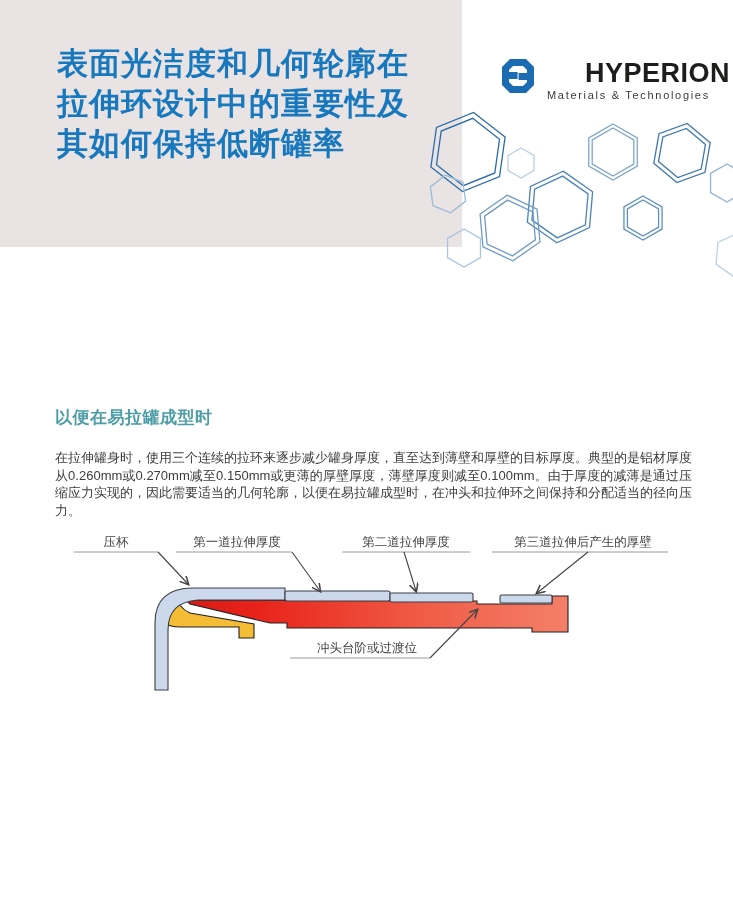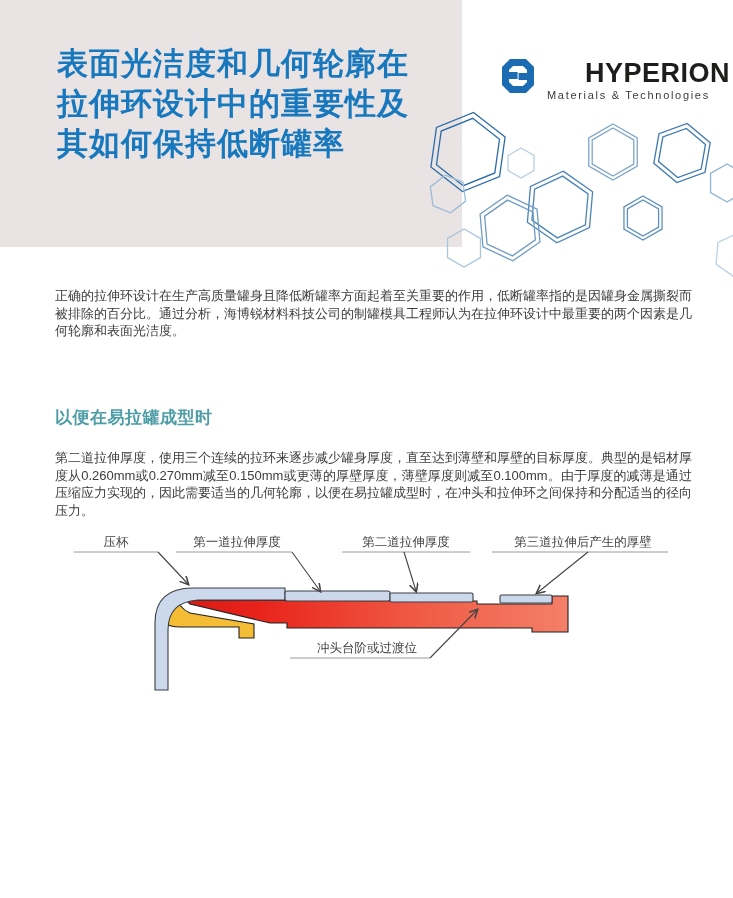--- a/index.html
+++ b/index.html
@@ -82,27 +82,26 @@
         <path d="M17,3 L28,3 L36,11 L36,29 L28,37 L17,37 L17,30 L25,30 L29,26 L29,14 L25,10 L17,10 Z"></path>
         <path d="M11,16 L19.6,16 L19.6,23 L11,23 Z"></path>
         <path d="M20.6,17 L29,17 L29,24 L20.6,24 Z"></path>
       </g>
     </svg>
     <div class="brand-name">HYPERION</div>
     <div class="brand-tagline">Materials &amp; Technologies</div>
   </div>
 
   <div class="body-copy intro">
-    <p>正确的拉伸环设计在生产高质量罐身且降低断罐率方面起着至关重要的作用，低断罐率指的是因罐身金属撕裂而被排除的百分比。通过分析，海博锐材料科技公司的制罐模具工程师认为在拉伸环设计中最重要的两个因素是几何轮廓和表面光洁度。</p>
   </div>
 
   <div class="section-heading">以便在易拉罐成型时</div>
 
   <div class="body-copy section-copy">
-    <p>第二道拉伸厚度，使用三个连续的拉环来逐步减少罐身厚度，直至达到薄壁和厚壁的目标厚度。典型的是铝材厚度从0.260mm或0.270mm减至0.150mm或更薄的厚壁厚度，薄壁厚度则减至0.100mm。由于厚度的减薄是通过压缩应力实现的，因此需要适当的几何轮廓，以便在易拉罐成型时，在冲头和拉伸环之间保持和分配适当的径向压力。</p>
+    <p>在拉伸罐身时，使用三个连续的拉环来逐步减少罐身厚度，直至达到薄壁和厚壁的目标厚度。典型的是铝材厚度从0.260mm或0.270mm减至0.150mm或更薄的厚壁厚度，薄壁厚度则减至0.100mm。由于厚度的减薄是通过压缩应力实现的，因此需要适当的几何轮廓，以便在易拉罐成型时，在冲头和拉伸环之间保持和分配适当的径向压力。</p>
   </div>
 
   <svg class="diagram" viewBox="0 0 660 175">
     <defs>
       <marker id="arw" markerWidth="10" markerHeight="10" refX="7" refY="4" orient="auto">
         <path d="M0,0 L8,4 L0,8" fill="none" stroke="#444" stroke-width="1.4"></path>
       </marker>
       <linearGradient id="redgrad" x1="0" y1="0" x2="1" y2="0">
         <stop offset="0" stop-color="#d91b14"></stop>
         <stop offset="0.18" stop-color="#e8221a"></stop>

